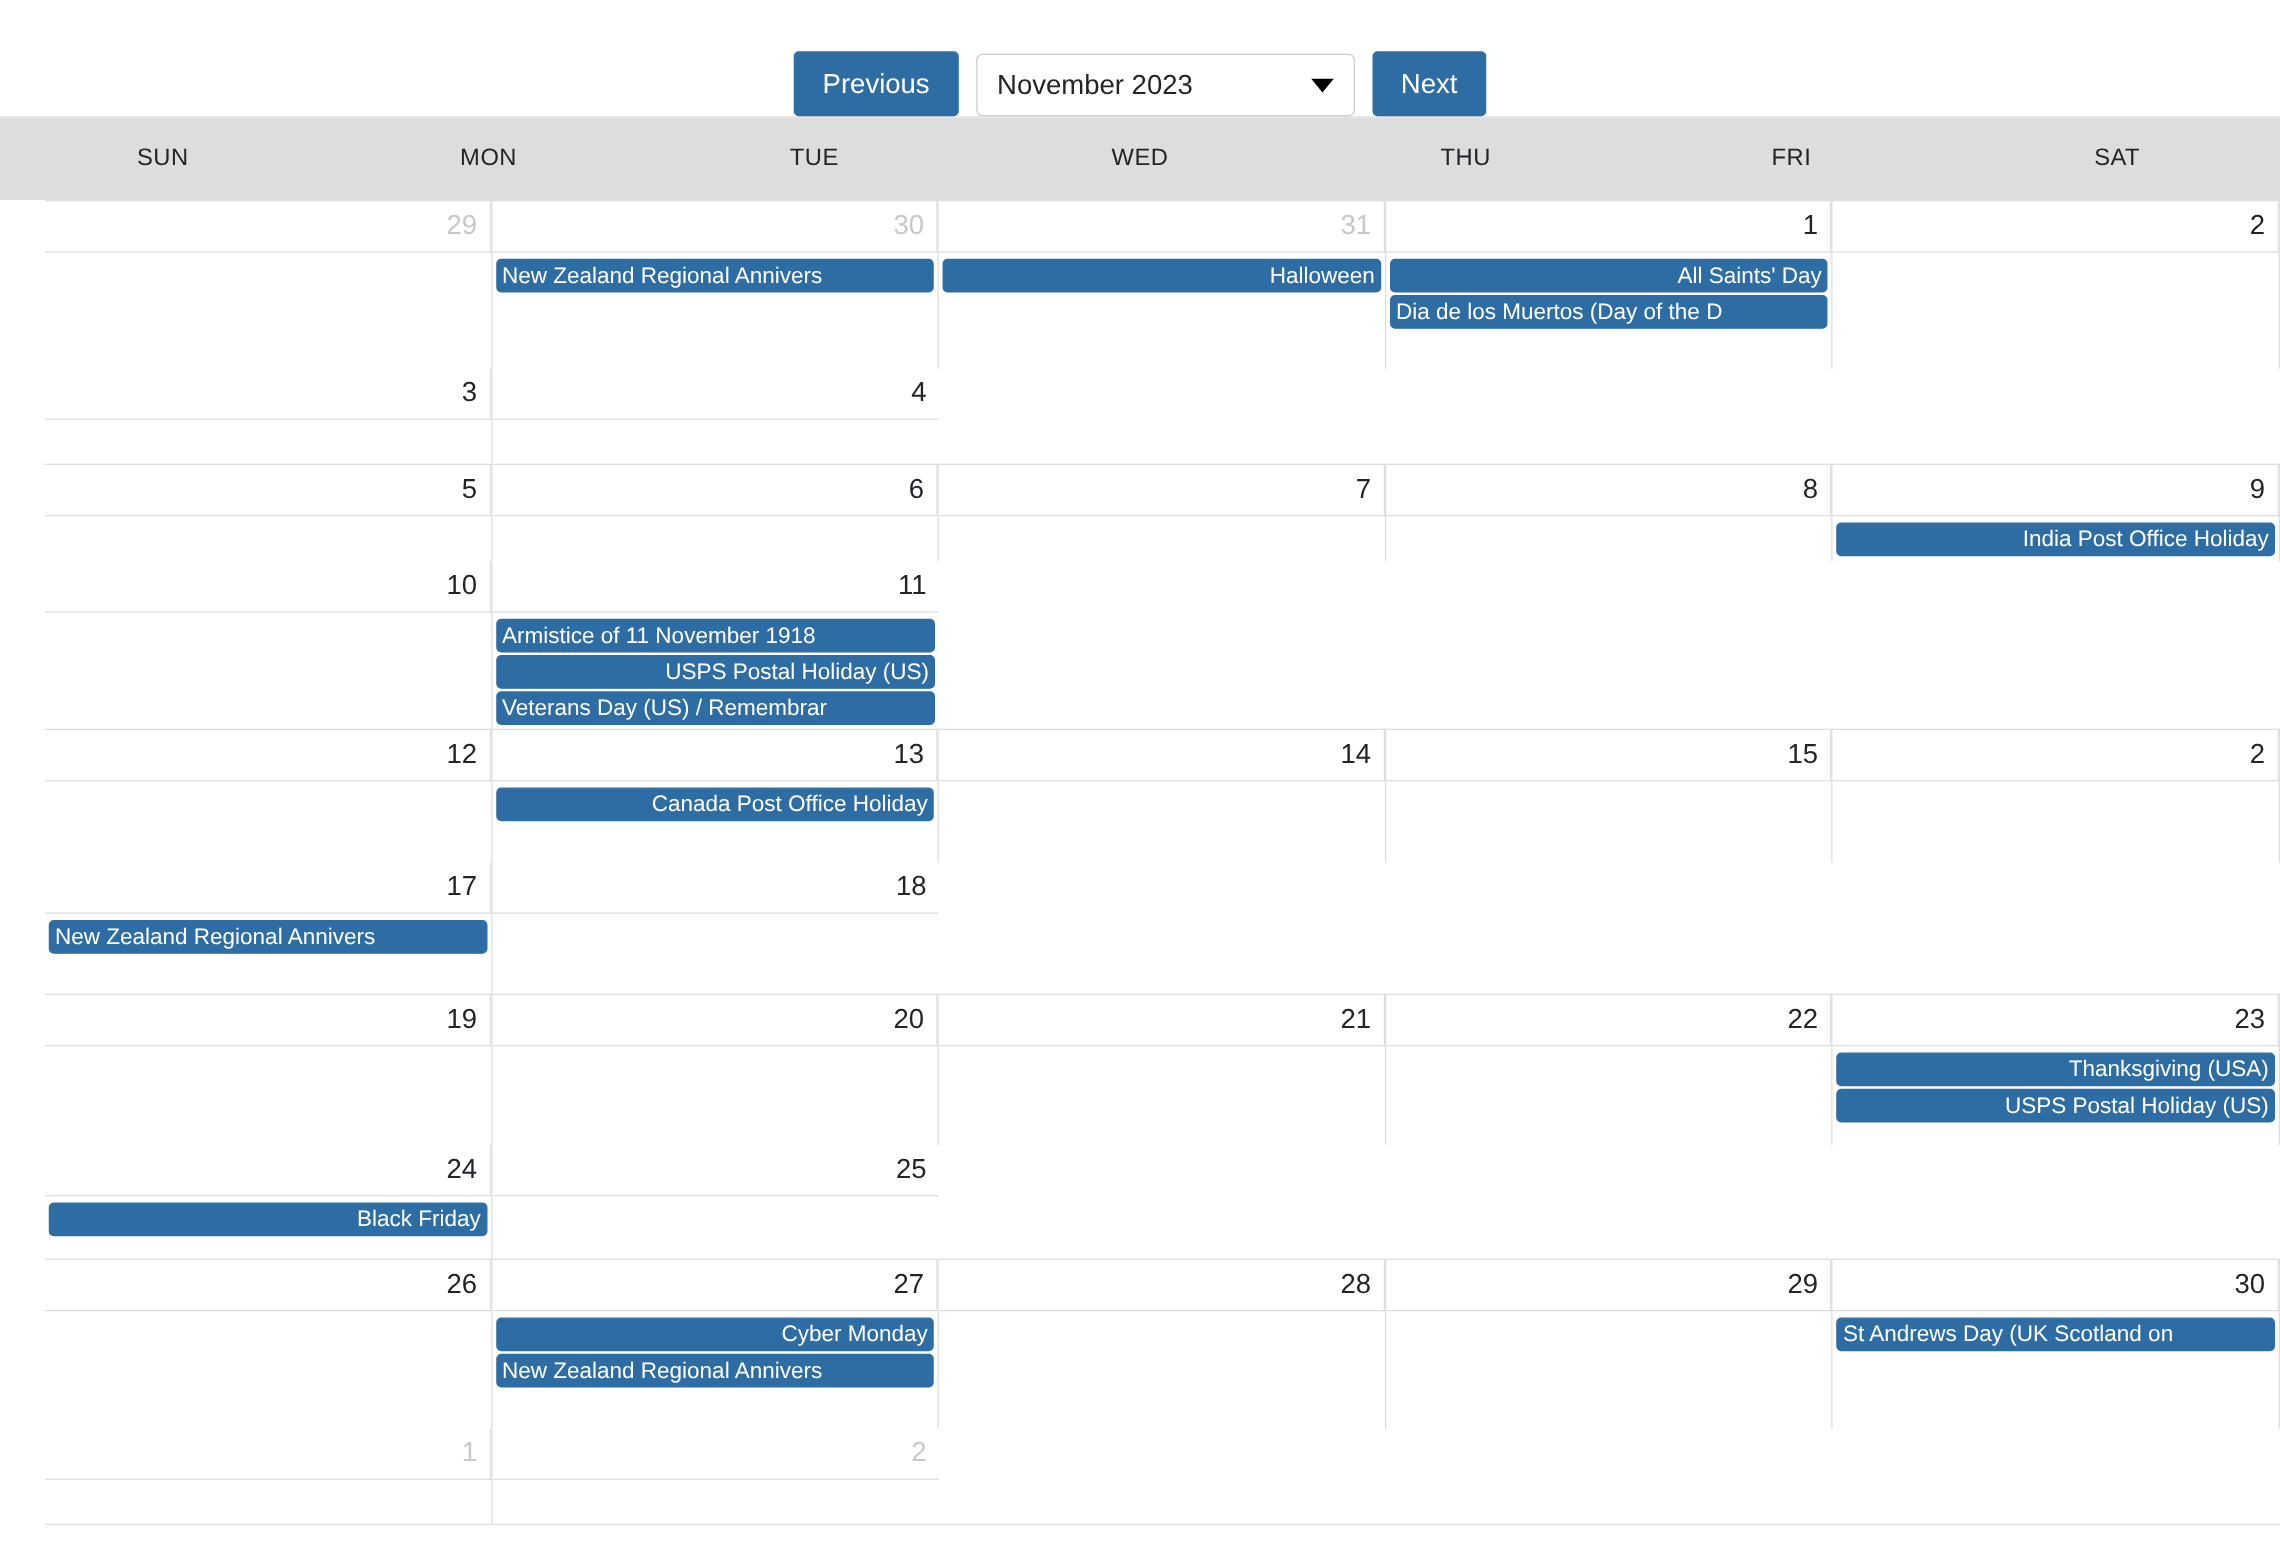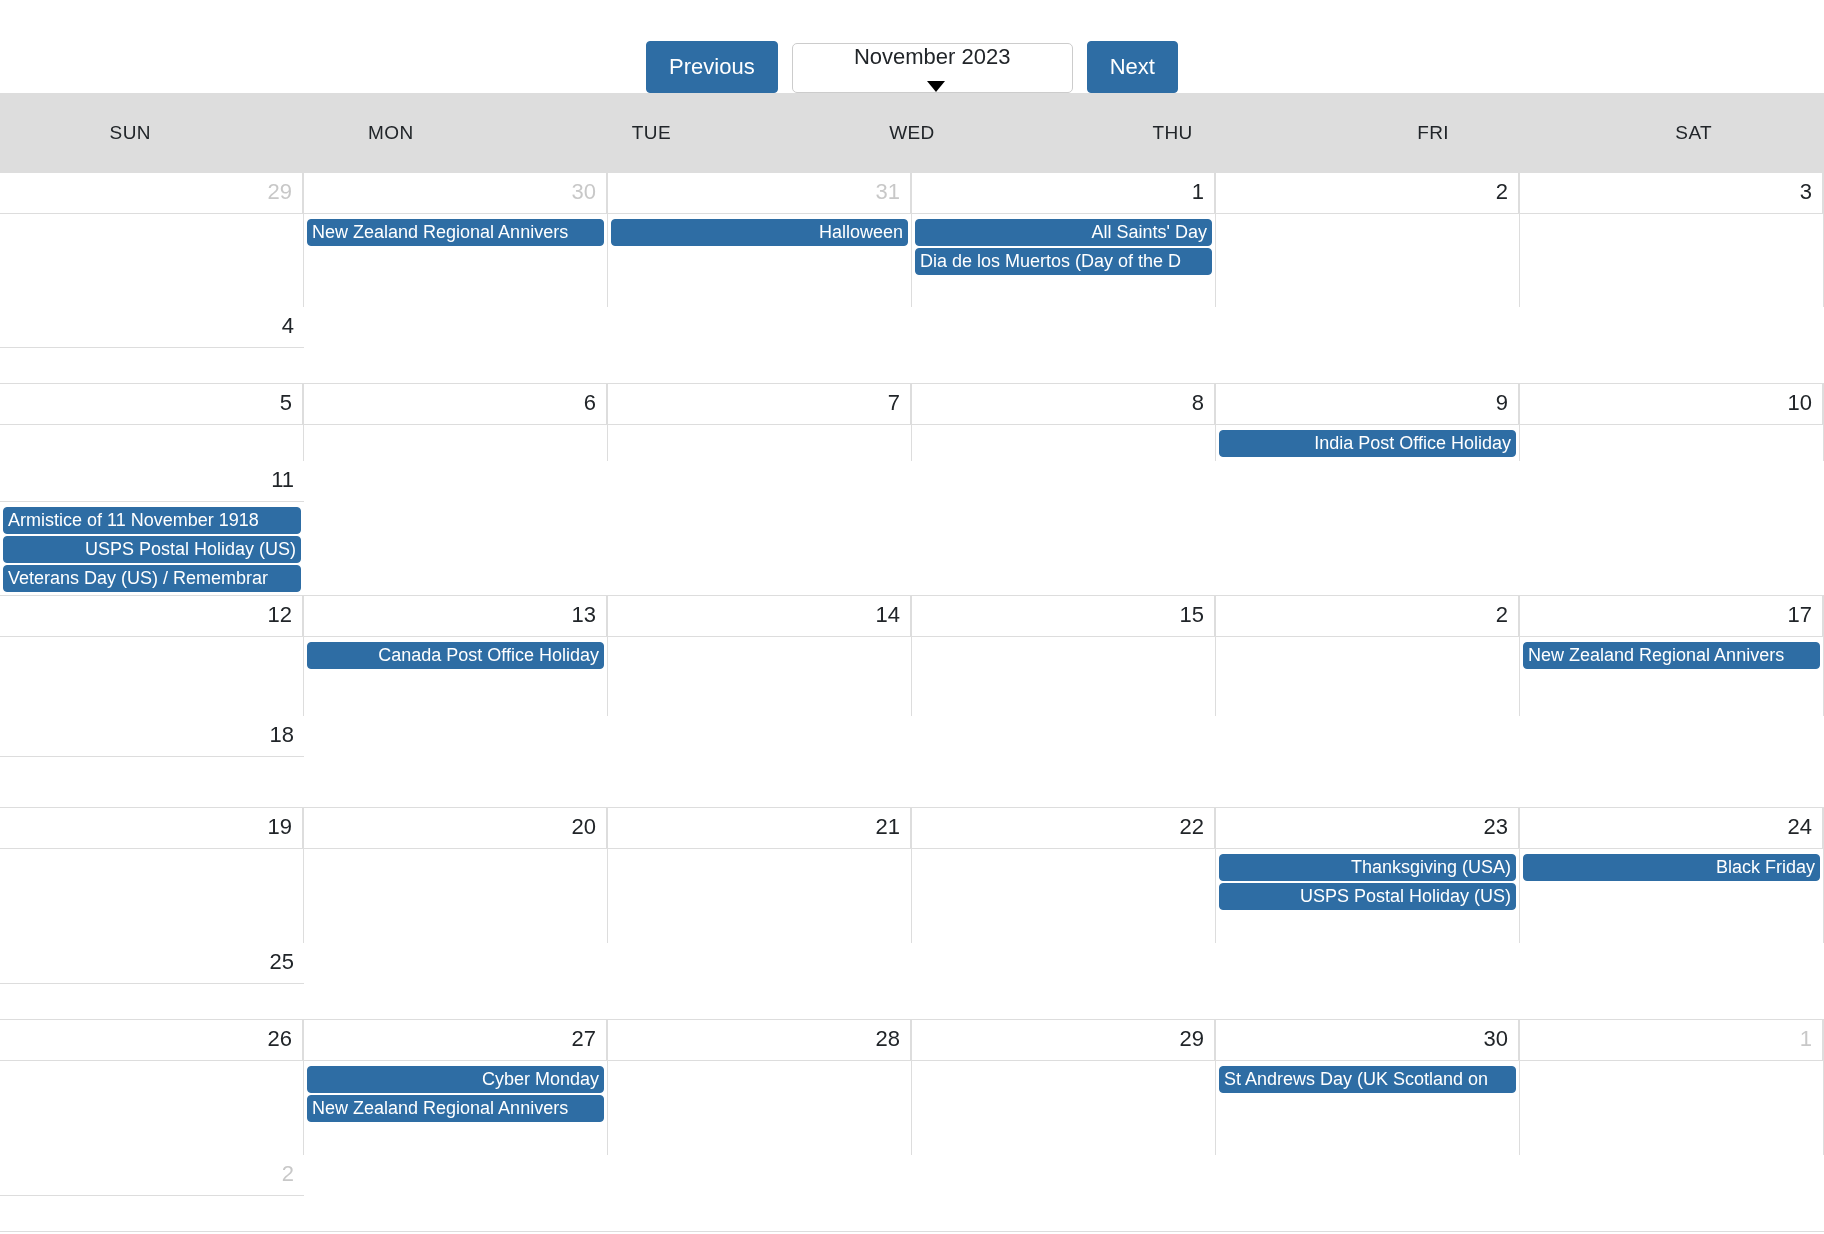--- a/index.html
+++ b/index.html
@@ -30,30 +30,29 @@
     font-family: "Liberation Sans", sans-serif;
     font-size: 22px;
     line-height: 1;
     padding: 14px 22px;
     cursor: pointer;
     white-space: nowrap;
   }
 
   .month-select {
     position: relative;
-    width: 281px;
+    width: 303px;
     height: 50px;
     border: 1px solid #cccccc;
     border-radius: 5px;
     background: #ffffff;
     display: flex;
     align-items: center;
     padding: 0 16px;
     cursor: pointer;
-    flex-direction: column;
   }
   .month-select .label {
     font-size: 22px;
     color: #212529;
     flex: 1;
     white-space: nowrap;
   }
   .caret {
     width: 0; height: 0;
     border-left: 9px solid transparent;
@@ -65,36 +64,37 @@
   
   .calendar {
     width: 1824px;
     border-top: 1px solid #dddddd;
   }
 
   .weekdays {
     display: grid;
     grid-template-columns: repeat(7, 1fr);
     background: #dddddd;
-    height: 78px;
+    height: 66px;
   }
   .weekday {
     display: flex;
     align-items: center;
     justify-content: center;
     font-size: 19px;
     color: #212529;
     letter-spacing: 0.4px;
   }
 
   .week {
     display: grid;
-    grid-template-columns: repeat(6, 1fr);
+    grid-template-columns: repeat(5, 1fr);
     height: 212px;
     border-bottom: 1px solid #dddddd;
+    margin-left: 36px;
   }
   .week:first-of-type { border-top: 1px solid #dddddd; }
 
   .day-cell {
     position: relative;
     border-right: 1px solid #dddddd;
     overflow: hidden;
   }
   .day-cell:first-child { border-left: none; }
   .day-cell:last-child { border-right: none; }

